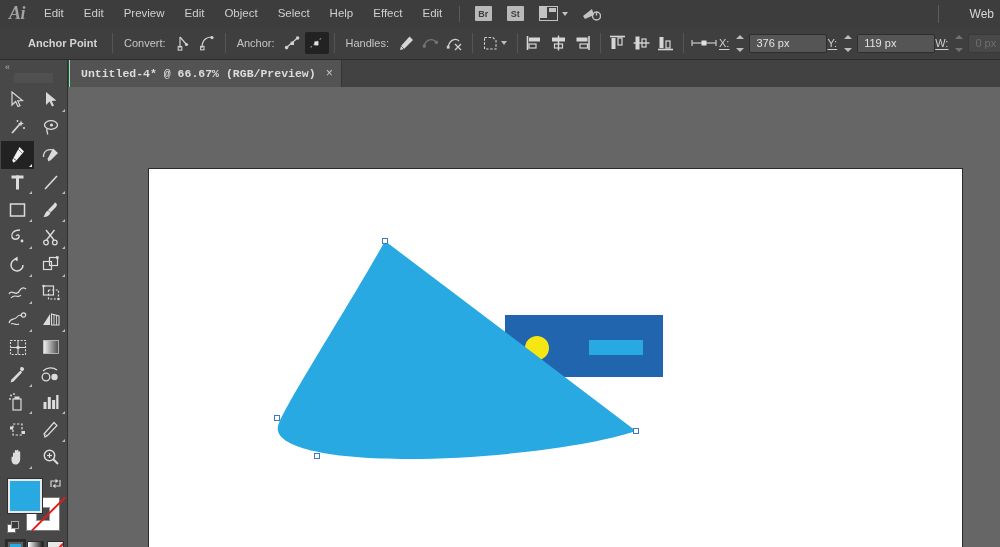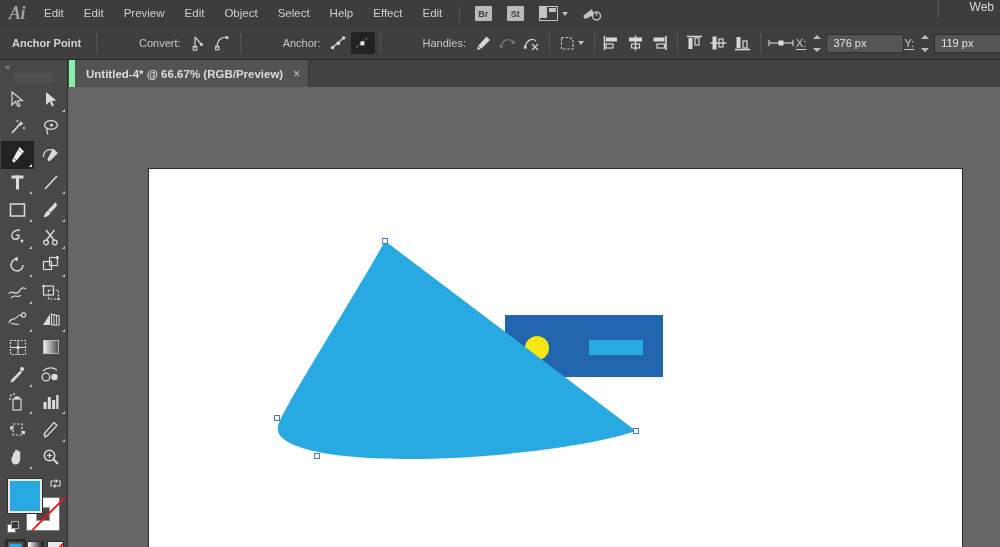--- a/index.html
+++ b/index.html
@@ -85,21 +85,21 @@
     width: 0; height: 0;
     border-left: 3.5px solid transparent;
     border-right: 3.5px solid transparent;
     border-top: 4px solid #c2c2c2;
     margin-left: 4px;
   }
   .workspace-right {
     position: absolute;
     right: 0; top: 0;
     height: 27px;
-    display: flex; align-items: flex-start; gap: 21px;
+    display: flex; align-items: center; gap: 21px;
   }
   .ws-sep {
     width: 1px; height: 18px;
     background: #5d5d5d;
     margin-right: 10px;
   }
   .ws-label {
     color: #d6d6d6;
     font-size: 12px;
     padding-right: 6px;
@@ -114,27 +114,26 @@
     display: flex;
     align-items: center;
     border-bottom: 1px solid #2b2b2b;
     overflow: hidden;
   }
   .cb-label {
     font-size: 11px;
     color: #c6c6c6;
     white-space: nowrap;
     padding: 0 6px;
-    margin-left: 31px;
   }
   .cb-title {
     font-size: 11px;
     color: #d4d4d4;
     font-weight: bold;
-    padding: 0 10px 0 12px;
+    padding: 0 10px 0 28px;
     white-space: nowrap;
   }
   .cb-sep {
     width: 1px; height: 20px;
     background: #555;
     margin: 0 5px;
     flex: none;
   }
   .cb-btn {
     width: 24px; height: 22px;
@@ -201,22 +200,23 @@
   }
   .doc-tab {
     position: absolute;
     left: 69px; top: 0;
     height: 27px;
     background: #535353;
     display: flex;
     align-items: center;
     padding: 0 8px 0 11px;
     border-right: 1px solid #363636;
-    border-left: 6px solid #86efac;
-    box-sizing: border-box;
+    border-left: 1px solid #86efac;
+    box-sizing: border-box;
+    font-family: Liberation Mono, monospace;
   }
   .doc-tab .t {
     font-size: 11.5px;
     color: #dcdcdc;
     font-weight: bold;
     white-space: nowrap;
   }
   .doc-close {
     margin-left: 10px;
     font-size: 12px;

